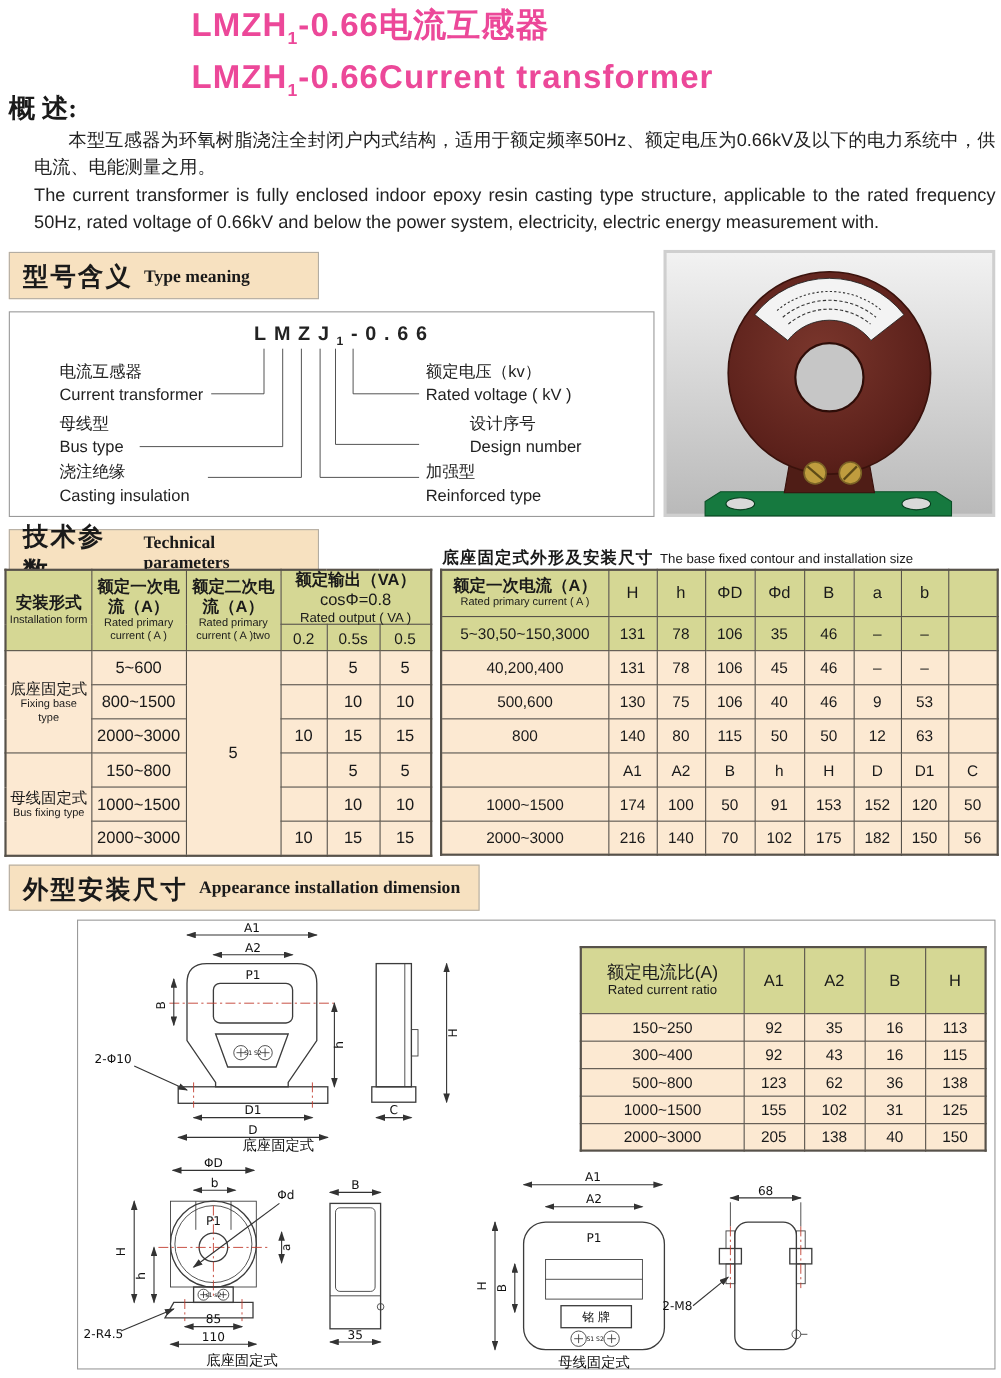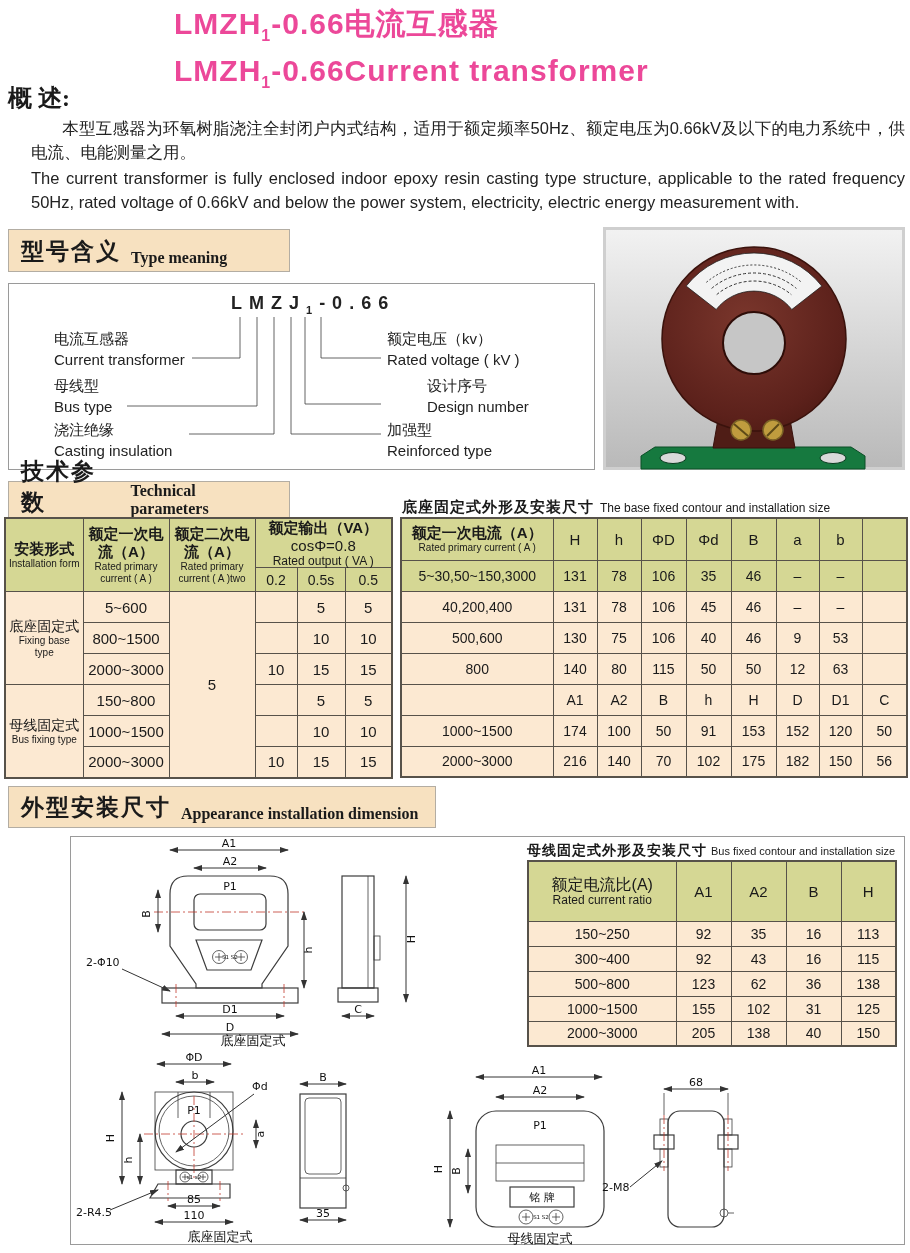--- a/index.html
+++ b/index.html
@@ -11,21 +11,21 @@
   
   .title-line { color:#ec4899; font-weight:bold; font-size:30px; line-height:35px; letter-spacing:1px; white-space:nowrap; }
   .title-line sub { font-size:16px; font-weight:bold; }
 
   
   .ov-heading { font-family:"Liberation Serif", serif; font-weight:bold; font-size:24px; }
   .para { font-size:16.5px; line-height:24px; color:#222; width:874px; text-align:justify; }
   .para-cn { text-indent:1.9em; }
 
   
-  .sec-box { background:#f7e1c0; border:1px solid #b3ada3; display:flex; align-items:flex-end; padding:6px 12px 4px 12px; gap:10px; }
+  .sec-box { background:#f7e1c0; border:1px solid #b3ada3; display:flex; align-items:center; padding:6px 12px 4px 12px; gap:10px; }
   .sec-box .cn { font-family:"Liberation Serif", serif; font-weight:bold; font-size:23px; letter-spacing:2px; }
   .sec-box .en { font-family:"Liberation Serif", serif; font-weight:bold; font-size:16px; }
 
   
   .tm-box { border:1px solid #9a9a9a; background:#fff; }
   .tm-model { font-size:18px; font-weight:bold; letter-spacing:7px; white-space:nowrap; color:#222; }
   .tm-model sub { font-size:11px; letter-spacing:7px; }
   .tm-label { font-size:15px; line-height:21px; color:#222; white-space:nowrap; }
 
   
@@ -350,23 +350,20 @@
   </tbody>
     </table>
 
   <div class="abs sec-box" style="left:8px; top:786px; width:428px; height:42px;">
     <span class="cn">外型安装尺寸</span>
     <span class="en">Appearance installation dimension</span>
   </div>
 
   <div class="abs draw-box" style="left:70px; top:836px; width:835px; height:409px;"></div>
 
-  <div class="abs" style="left:527px; top:841px; white-space:nowrap;">
-    <span class="bus-title-cn">母线固定式外形及安装尺寸</span><span class="bus-title-en">Bus fixed contour and installation size</span>
-  </div>
 
   <table class="abs dim-table" style="left:527px; top:860px; width:368px;">
     <colgroup>
         <col style="width:148px">
         <col style="width:55px">
         <col style="width:55px">
         <col style="width:55px">
         <col style="width:55px">
       </colgroup>
     <tbody>

